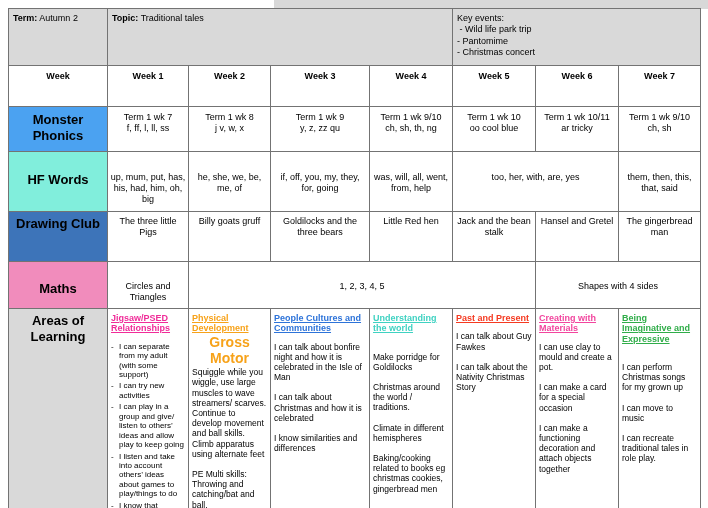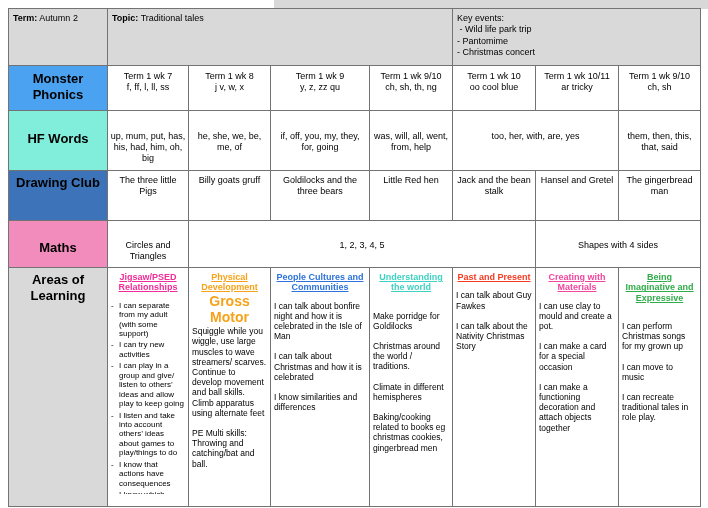--- a/index.html
+++ b/index.html
@@ -24,21 +24,21 @@
   tr.r-phonics td{height:36px;text-align:center;padding-top:5px;}
   tr.r-hf td{height:36px;text-align:center;padding-top:20px;}
   tr.r-drawing td{height:42px;text-align:center;padding-top:4px;}
   tr.r-maths td{height:24px;text-align:center;padding-top:19px;}
   tr.r-areas td{height:230px;padding:4px 3px;}
   td.rowlabel{font-weight:bold;text-align:center;padding-top:5px;font-size:13px;}
   .keyevents{font-size:9px;line-height:1.25;}
   .keyevents div{white-space:pre-wrap;}
   .areas-cell{height:222px;overflow:hidden;font-size:8.5px;line-height:1.2;}
   .area-title{
-    font-weight:bold;text-decoration:underline;text-align:center;
+    font-weight:bold;text-decoration:underline;
     font-size:9px;line-height:1.15;margin-bottom:8px;
   }
   .area-subtitle{font-weight:bold;text-align:center;font-size:14px;margin:-8px 0 0 0;}
   .para{margin:0 0 10px 0;}
   .line{margin:0;}
   .mt{margin-top:10px;}
   .mt-lg{margin-top:18px;}
   .bullets{font-size:8px;line-height:1.18;}
   .bullet{display:flex;margin:0 0 2px 0;}
   .bullet .marker{flex:0 0 8px;text-align:left;}
@@ -65,20 +65,30 @@
     <td class="gray"><span class="b">Term:</span> <span>Autumn 2</span></td>
     <td class="gray" colspan="4"><span class="b">Topic:</span> <span>Traditional tales</span></td>
     <td class="gray keyevents" colspan="3">
       <div>Key events:</div>
       <div> - Wild life park trip</div>
       <div>- Pantomime</div>
       <div>- Christmas concert</div>
     </td>
   </tr>
 
+  <tr class="r-week">
+    <td>Week</td>
+    <td>Week 1</td>
+    <td>Week 2</td>
+    <td>Week 3</td>
+    <td>Week 4</td>
+    <td>Week 5</td>
+    <td>Week 6</td>
+    <td>Week 7</td>
+  </tr>
 
   <tr class="r-phonics">
     <td class="rowlabel" style="background-color: rgb(75, 162, 241);">Monster Phonics</td>
     <td>
           <div>Term 1 wk 7</div>
           <div>f, ff, l, ll, ss</div>
         </td>
     <td>
           <div>Term 1 wk 8</div>
           <div>j v, w, x</div>

